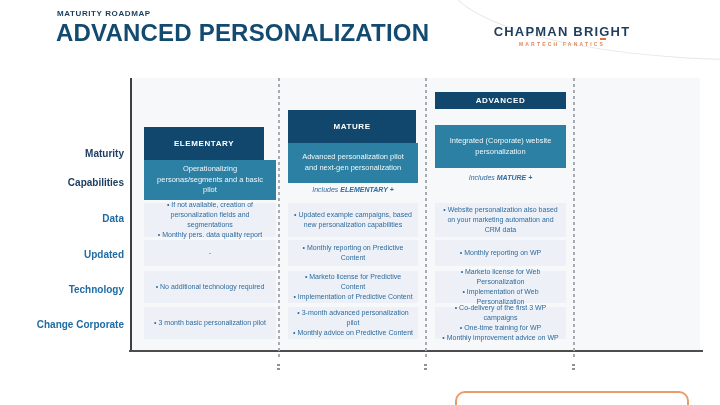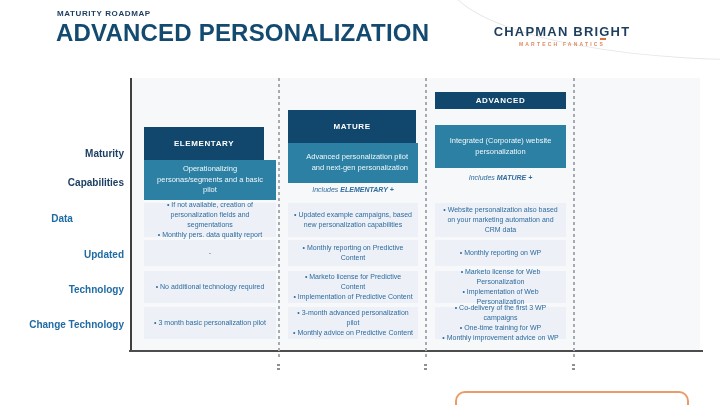--- a/index.html
+++ b/index.html
@@ -111,43 +111,43 @@
 
 <div class="abs vline" style="left:278px;"></div>
 <div class="abs vline" style="left:425px;"></div>
 <div class="abs vline" style="left:573px;"></div>
 <div class="abs vline-end" style="left:277px;"></div>
 <div class="abs vline-end" style="left:424px;"></div>
 <div class="abs vline-end" style="left:572px;"></div>
 
 <div class="abs row-label row-label--dark" style="top:148px;">Maturity</div>
 <div class="abs row-label row-label--dark" style="top:177px;">Capabilities</div>
-<div class="abs row-label row-label--blue" style="top:213px;text-align:center;">Data</div>
+<div class="abs row-label row-label--blue" style="top:213px;">Data</div>
 <div class="abs row-label row-label--blue" style="top:249px;">Updated</div>
 <div class="abs row-label row-label--blue" style="top:284px;">Technology</div>
-<div class="abs row-label row-label--blue" style="top:319px;">Change Technology</div>
+<div class="abs row-label row-label--blue" style="top:319px;">Change Corporate</div>
 
 <div class="abs col-header" style="left:144px;top:127px;width:120px;height:33px;">ELEMENTARY</div>
 <div class="abs col-cap" style="left:144px;top:160px;width:132px;height:40px;">Operationalizing personas/segments and a basic pilot</div>
 <div class="abs cell" style="left:144px;top:203px;width:132px;height:34px;">
   <div>• If not available, creation of personalization fields and segmentations</div>
   <div>• Monthly pers. data quality report</div>
 </div>
 <div class="abs cell" style="left:144px;top:240px;width:132px;height:26px;">
   <div>-</div>
 </div>
 <div class="abs cell" style="left:144px;top:271px;width:132px;height:32px;">
   <div>• No additional technology required</div>
 </div>
 <div class="abs cell" style="left:144px;top:307px;width:132px;height:32px;">
   <div>• 3 month basic personalization pilot</div>
 </div>
 
 <div class="abs col-header" style="left:288px;top:110px;width:128px;height:33px;">MATURE</div>
-<div class="abs col-cap" style="left:288px;top:143px;width:130px;height:40px;text-align:right;">Advanced personalization pilot and next-gen personalization</div>
+<div class="abs col-cap" style="left:288px;top:143px;width:130px;height:40px;">Advanced personalization pilot and next-gen personalization</div>
 <div class="abs includes" style="left:288px;top:186px;width:130px;"><span>Includes </span><b>ELEMENTARY +</b></div>
 <div class="abs cell" style="left:288px;top:203px;width:130px;height:34px;">
   <div>• Updated example campaigns, based new personalization capabilities</div>
 </div>
 <div class="abs cell" style="left:288px;top:240px;width:130px;height:26px;">
   <div>• Monthly reporting on Predictive Content</div>
 </div>
 <div class="abs cell" style="left:288px;top:271px;width:130px;height:32px;">
   <div>• Marketo license for Predictive Content</div>
   <div>• Implementation of Predictive Content</div>

